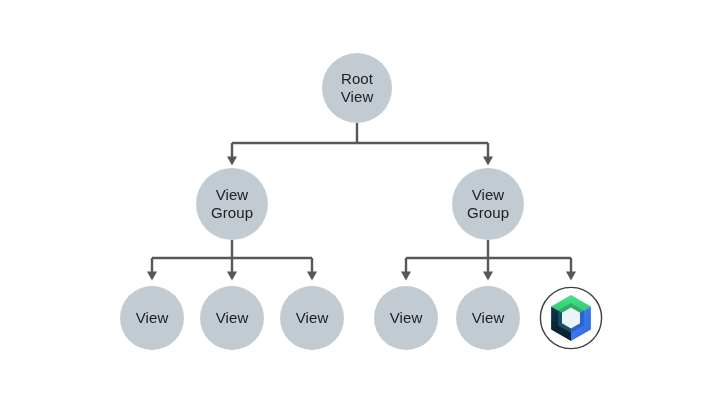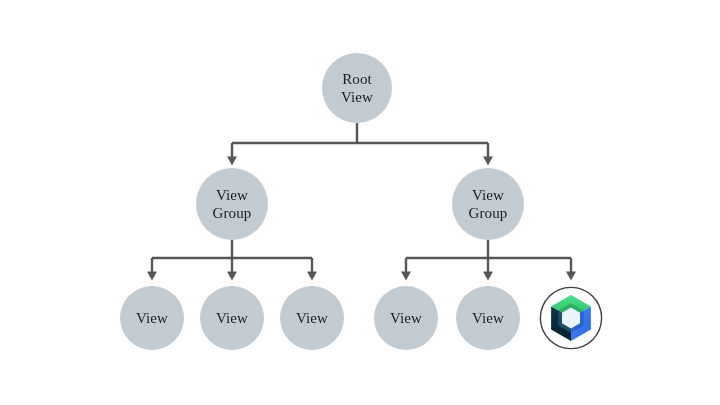--- a/index.html
+++ b/index.html
@@ -18,21 +18,21 @@
     --logo-mid-blue:#2a64cb;
     --logo-mid-teal:#1d5065;
     --logo-center:#e9f4fb;
   }
   html,body{margin:0;padding:0;background:var(--background);}
   .canvas{
     position:relative;
     width:720px;height:405px;
     background:var(--background);
     overflow:hidden;
-    font-family:Liberation Serif, serif;
+    font-family:Liberation Sans, sans-serif;
   }
   .connectors{position:absolute;left:0;top:0;width:720px;height:405px;}
   .conn{stroke:var(--connector);stroke-width:2.4;fill:none;}
   .arrow{fill:var(--connector);}
   .node{
     position:absolute;
     border-radius:50%;
     background:var(--node-fill);
     display:flex;align-items:center;justify-content:center;
     text-align:center;

